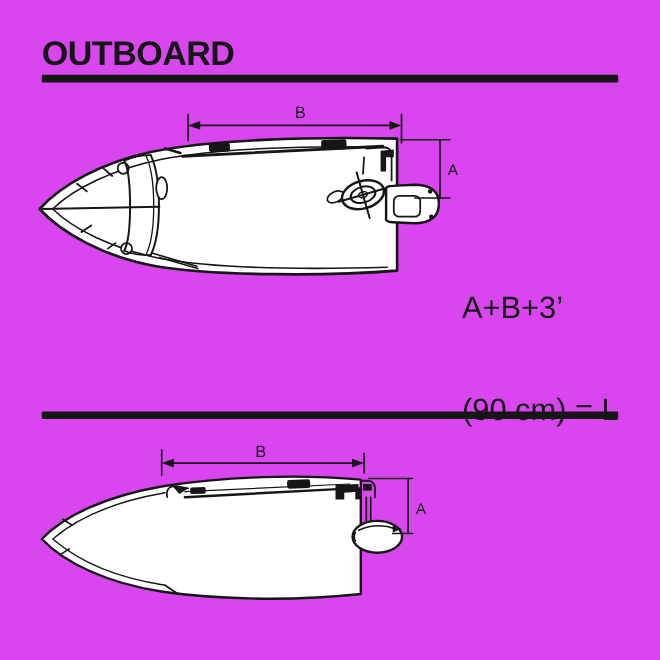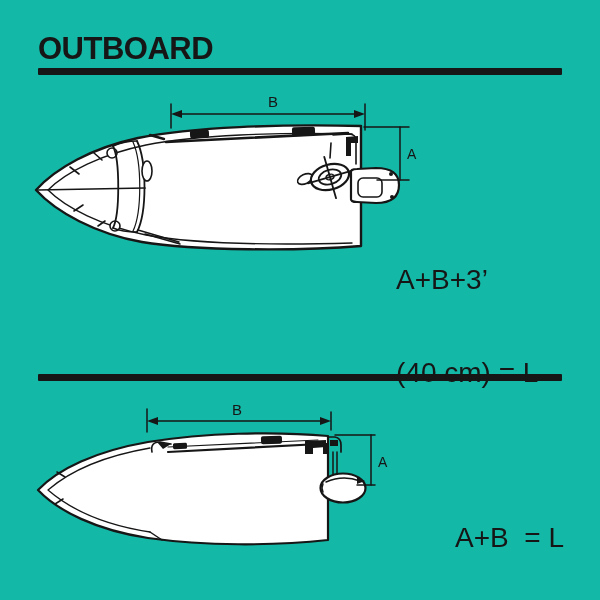--- a/index.html
+++ b/index.html
@@ -2,40 +2,40 @@
 <html><head>
 <meta charset="utf-8">
 <style>
   html,body{margin:0;padding:0}
   body{
     width:600px;height:600px;
     background:#ffffff;
     font-family:"Liberation Sans",sans-serif;
     position:relative;overflow:hidden;
   }
-  .page{position:absolute;left:0;top:0;width:600px;height:600px;background:#14b8a6}
+  .page{position:absolute;left:0;top:0;width:600px;height:600px;background:#d946ef}
   .section-title{
     position:absolute;left:38px;
     font-weight:bold;font-size:31px;line-height:1;
     letter-spacing:-0.5px;color:#161616;white-space:pre;
   }
   .t1{top:33px}
   .t2{top:337px}
   .rule{
     position:absolute;left:38px;width:524px;height:7px;
     background:#161616;border-radius:1px;
   }
   .r1{top:68px}
   .r2{top:374px}
   .art{position:absolute;left:0;top:0;width:600px;height:600px}
   .formula{
     position:absolute;color:#161616;
     font-size:28px;line-height:31px;white-space:pre;
   }
-  .f1{left:396px;top:202px}
+  .f1{left:420px;top:202px}
   .f2{left:455px;top:522px}
   svg text{font-family:"Liberation Sans",sans-serif;fill:#161616}
 </style>
 </head>
 <body>
 
 <div class="page">
 
   <div class="section-title t1">OUTBOARD</div>
   <div class="rule r1"></div>
@@ -160,17 +160,16 @@
         <path d="M357,485 L375,485" stroke-width="1.5"></path>
       </g>
 
       <text x="237" y="415" text-anchor="middle" font-size="15" stroke="none">B</text>
       <text x="378" y="467" font-size="14" stroke="none">A</text>
     </g>
   </svg>
 
   <div class="formula f1">
     <div>A+B+3’</div>
-    <div>(40 cm) = L</div>
+    <div>(90 cm) = L</div>
   </div>
-  <div class="formula f2">A+B  = L</div>
 
 </div>
 
 </body></html>

